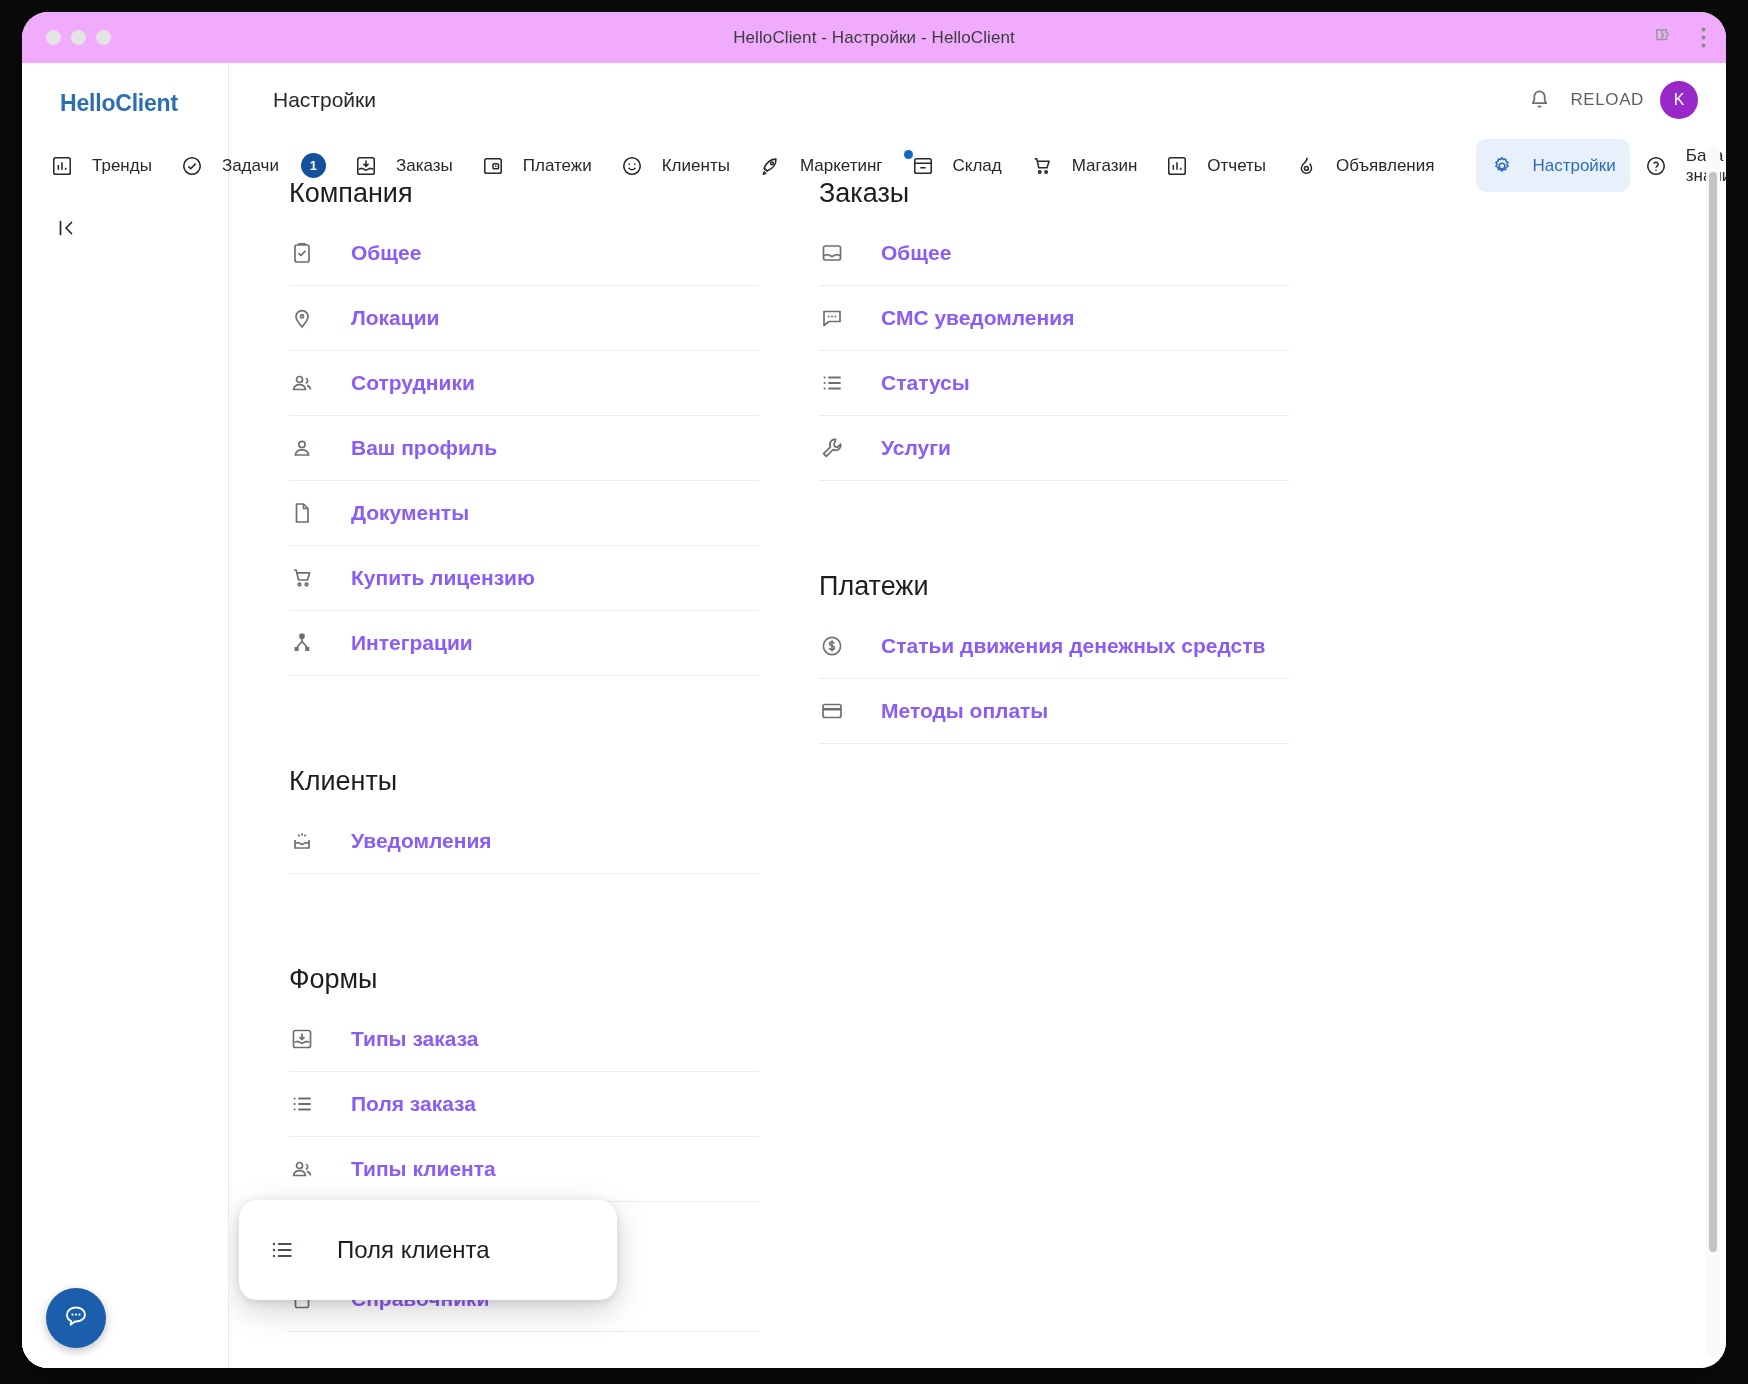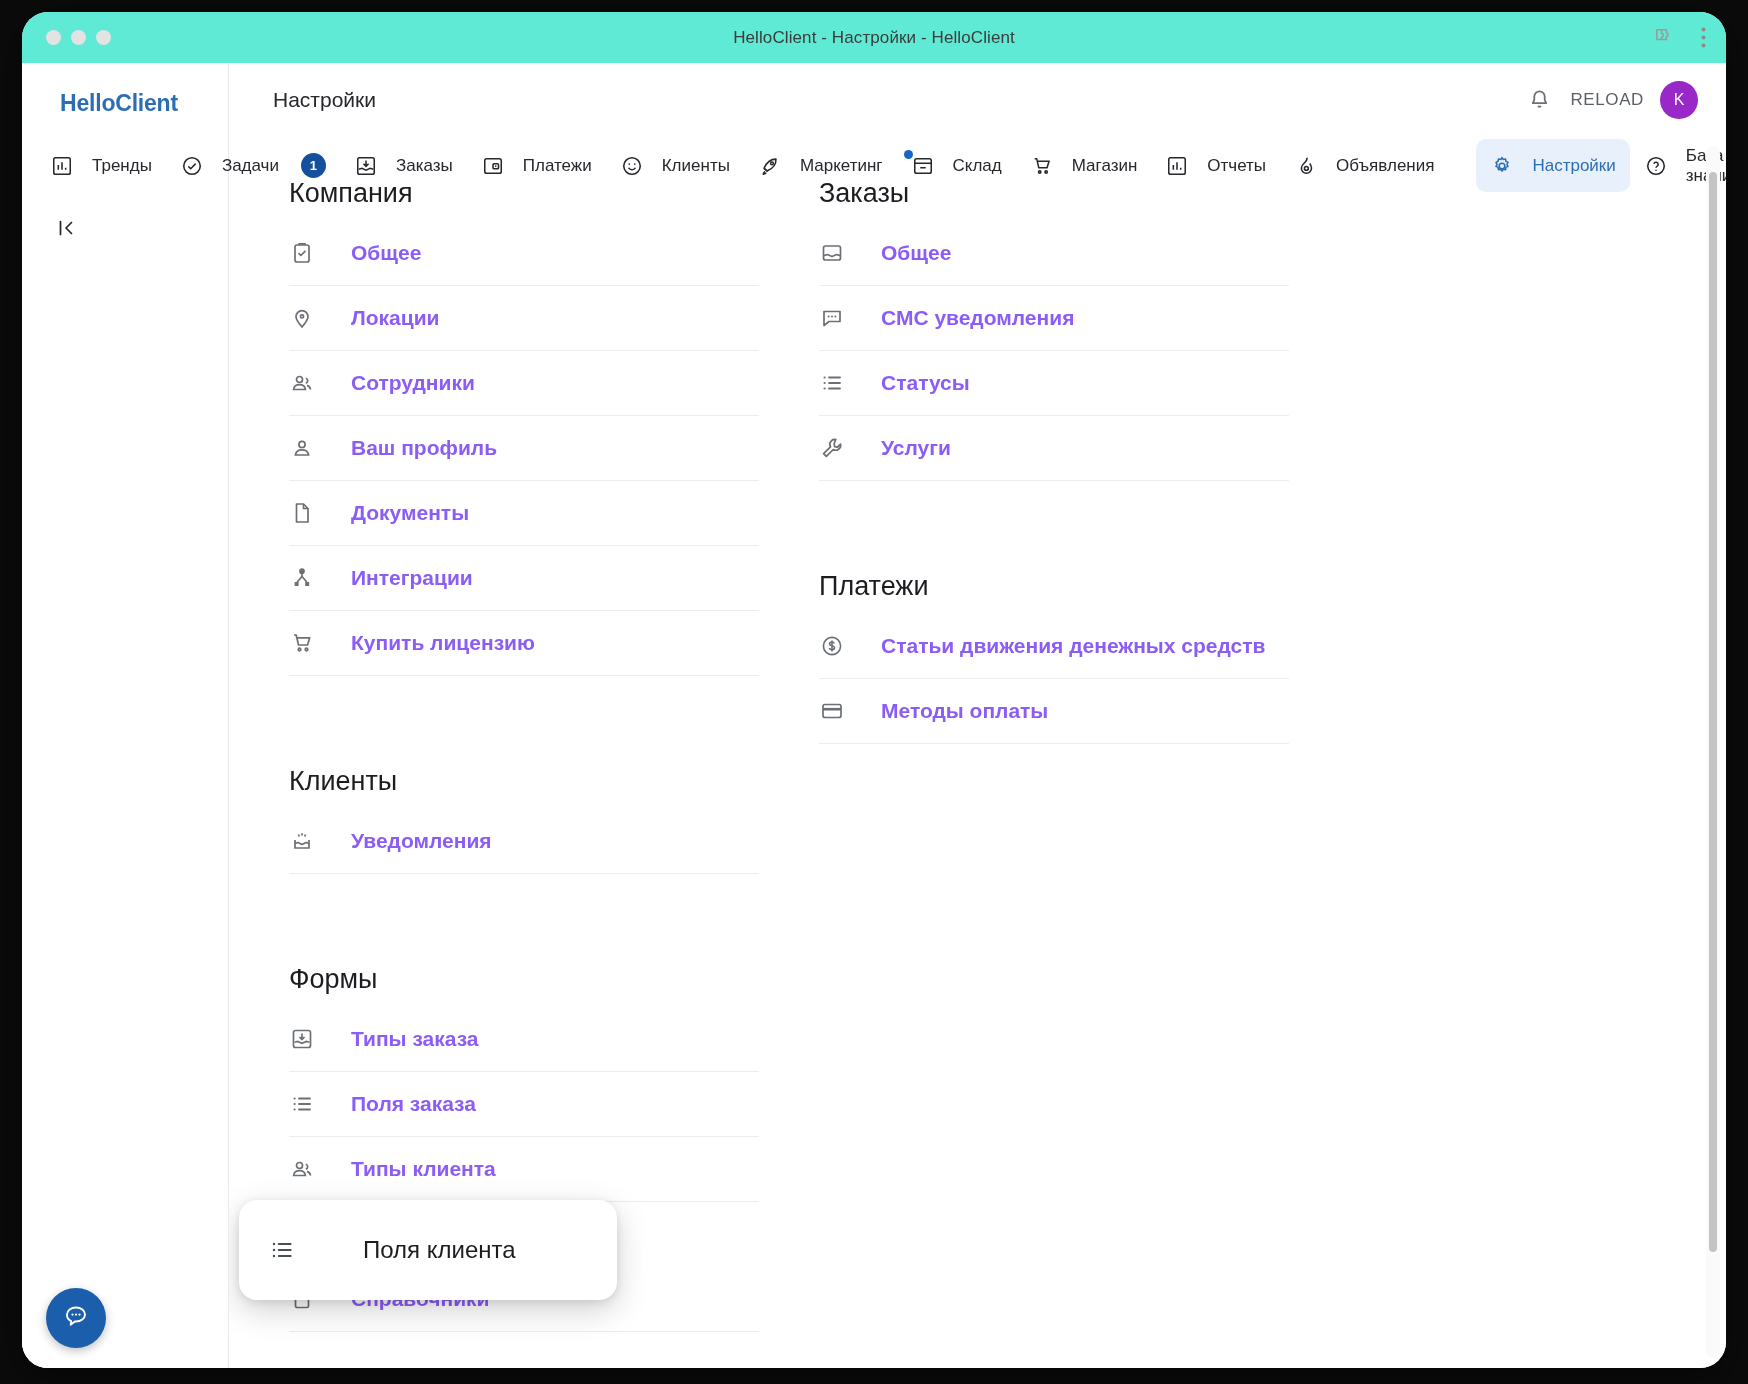--- a/index.html
+++ b/index.html
@@ -23,21 +23,21 @@
     background: #ffffff;
     border-radius: 26px;
     overflow: hidden;
     box-shadow: 0 10px 40px rgba(0,0,0,.5);
     display: flex; flex-direction: column;
   }
 
   
   .chrome {
     height: 52px; min-height: 52px;
-    background: #5eead4;
+    background: #f0abfc;
     display: flex; align-items: center;
     position: relative;
     padding: 0 20px;
     border-bottom: 1px solid #ffffff;
   }
   .traffic { display: flex; gap: 10px; align-items: center; margin-left: 4px; }
   .dot { width: 15px; height: 15px; border-radius: 50%; background: #e3e3e3; }
   .chrome-title {
     position: absolute; left: 0; right: 0; text-align: center;
     font-size: 17px; color: #3c3c3c; letter-spacing: .1px;
@@ -142,21 +142,21 @@
   .grid-right { grid-column: 2; }
 
   
   .popup {
     position: absolute;
     left: 10px; top: 1064px;
     width: 378px; height: 100px;
     background: #fff;
     border-radius: 18px;
     box-shadow: 0 10px 32px rgba(0,0,0,.18), 0 2px 8px rgba(0,0,0,.10);
-    display: flex; align-items: center; gap: 68px;
+    display: flex; align-items: center; gap: 42px;
     padding: 0 30px;
     z-index: 20;
     cursor: pointer;
   }
   .popup .ico { width: 26px; height: 26px; display:flex; align-items:center; justify-content:center; }
   .popup .lbl { font-size: 24px; color: #1c1d20; }
 
   
   .scrollbar {
     position: absolute; right: 6px; top: 10px; bottom: 10px;
@@ -428,39 +428,39 @@
                   <svg width="24" height="24" viewBox="0 0 24 24" fill="none" stroke="#6b6f76" stroke-width="1.7" stroke-linejoin="round">
                         <path d="M6.5 3h7l4.5 4.5V21h-11.5z"></path>
                         <path d="M13.5 3v4.5H18"></path>
                       </svg>
                 </span>
                 <span class="lbl">Документы</span>
               </div>
 
               <div class="row">
                 <span class="ico">
+                  <svg width="24" height="24" viewBox="0 0 24 24" fill="none" stroke="#6b6f76" stroke-width="1.7" stroke-linejoin="round">
+                        <path d="M4 4h2.2l2.3 10h9l2.2-7.2H7"></path>
+                        <circle cx="9.5" cy="18.5" r="1.3"></circle>
+                        <circle cx="16.5" cy="18.5" r="1.3"></circle>
+                      </svg>
+                </span>
+                <span class="lbl">Купить лицензию</span>
+              </div>
+
+              <div class="row">
+                <span class="ico">
                   <svg width="24" height="24" viewBox="0 0 24 24" fill="none" stroke="#6b6f76" stroke-width="1.7">
                         <circle cx="12" cy="5.2" r="2" fill="#6b6f76"></circle>
                         <path d="M12 7.2v3.3M12 10.5L7.2 16M12 10.5L16.8 16"></path>
                         <rect x="4.6" y="16" width="4" height="4" fill="#6b6f76" stroke="none"></rect>
                         <rect x="15.2" y="16" width="4" height="4" fill="#6b6f76" stroke="none"></rect>
                       </svg>
                 </span>
                 <span class="lbl">Интеграции</span>
-              </div>
-
-              <div class="row">
-                <span class="ico">
-                  <svg width="24" height="24" viewBox="0 0 24 24" fill="none" stroke="#6b6f76" stroke-width="1.7" stroke-linejoin="round">
-                        <path d="M4 4h2.2l2.3 10h9l2.2-7.2H7"></path>
-                        <circle cx="9.5" cy="18.5" r="1.3"></circle>
-                        <circle cx="16.5" cy="18.5" r="1.3"></circle>
-                      </svg>
-                </span>
-                <span class="lbl">Купить лицензию</span>
               </div>
             </div>
 
             <div class="sec">
               <h2 class="sec-title">Клиенты</h2>
               <div class="row">
                 <span class="ico">
                   <svg width="24" height="24" viewBox="0 0 24 24" fill="none" stroke="#6b6f76" stroke-width="1.7" stroke-linejoin="round">
                         <path d="M5 11v8h14v-8"></path>
                         <path d="M5 14.5l3-1 4 2 4-2 3 1"></path>

